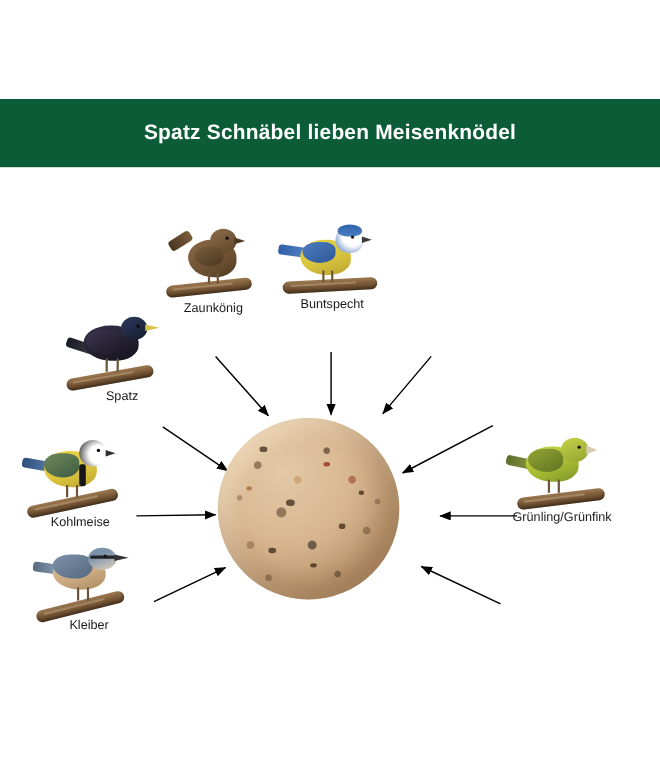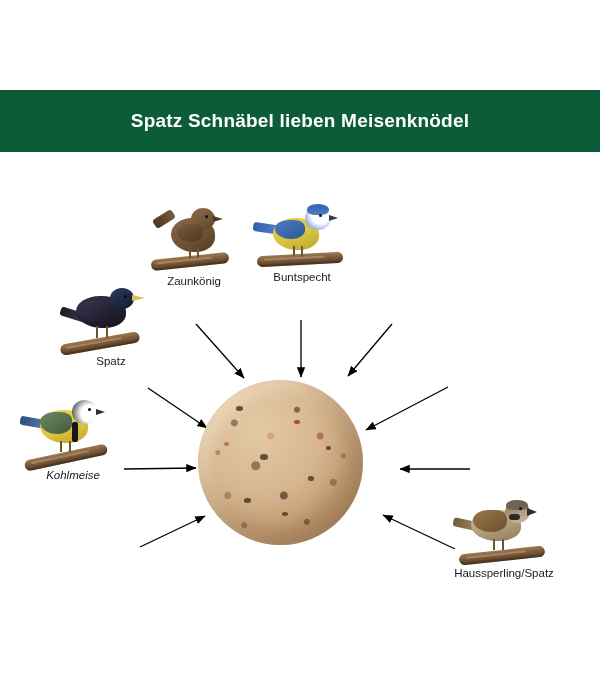--- a/index.html
+++ b/index.html
@@ -267,49 +267,62 @@
         <div class="head" style="left:58px;top:8px;width:24px;height:21px;background:linear-gradient(150deg,#2d3a60,#141a2c);"></div>
         <div class="eye" style="left:72px;top:15px;background:#0a0a0a;"></div>
         <div class="beak" style="left:80px;top:15px;border-top:3px solid transparent;border-bottom:3px solid transparent;border-left:13px solid #d8c34a;"></div>
         <div class="leg" style="left:44px;top:46px;height:12px;"></div>
         <div class="leg" style="left:54px;top:46px;height:12px;"></div>
       </div>
       <div class="bird-label">Spatz</div>
     </div>
 
 
-    <div class="bird-node" style="left:14px;top:242px;font-style:italic;">
+    <div class="bird-node" style="left:14px;top:242px;">
       <div class="bird-art">
         <div class="branch" style="left:10px;top:58px;width:84px;transform:rotate(-12deg);"></div>
         <div class="tail" style="left:6px;top:24px;width:28px;height:9px;background:linear-gradient(90deg,#2d4d7a,#5b7fae);transform:rotate(10deg);"></div>
         <div class="body" style="left:26px;top:16px;width:48px;height:33px;background:linear-gradient(160deg,#f0d84e 0%,#ddc53e 55%,#bda72f 100%);"></div>
         <div class="wing" style="left:26px;top:18px;width:32px;height:22px;background:linear-gradient(150deg,#6f8a5c,#3f5b42);"></div>
         <div class="head" style="left:58px;top:6px;width:25px;height:24px;background:radial-gradient(circle at 70% 55%,#ffffff 0 38%,#17171a 100%);"></div>
         <div class="eye" style="left:74px;top:14px;background:#050505;"></div>
         <div class="beak" style="left:82px;top:15px;border-top:3px solid transparent;border-bottom:3px solid transparent;border-left:9px solid #2f2f2f;"></div>
         <div class="tail" style="left:58px;top:28px;width:6px;height:20px;background:#17171a;border-radius:2px;"></div>
         <div class="leg" style="left:46px;top:47px;height:11px;"></div>
         <div class="leg" style="left:55px;top:47px;height:11px;"></div>
       </div>
       <div class="bird-label">Kohlmeise</div>
     </div>
 
-
-
-    <div class="bird-node" style="left:445px;top:340px;">
-      <div class="bird-art">
-        <div class="branch" style="left:14px;top:58px;width:86px;transform:rotate(-6deg);"></div>
-        <div class="tail" style="left:8px;top:28px;width:28px;height:9px;background:linear-gradient(90deg,#6f5a3c,#a08a67);transform:rotate(12deg);"></div>
-        <div class="body" style="left:26px;top:18px;width:50px;height:31px;background:linear-gradient(160deg,#cdb89a 0%,#b49c7b 55%,#8e7858 100%);"></div>
-        <div class="wing" style="left:28px;top:18px;width:34px;height:22px;background:linear-gradient(150deg,#9a7748,#6b4f2e);"></div>
-        <div class="head" style="left:60px;top:9px;width:25px;height:22px;background:linear-gradient(160deg,#9a8367 25%,#cfc0ab 100%);"></div>
-        <div class="head" style="left:61px;top:8px;width:22px;height:10px;background:#6f6253;border-radius:50% 50% 35% 35%;"></div>
-        <div class="fatball-speck" style="left:64px;top:22px;width:11px;height:6px;background:#2a2a28;border-radius:3px;"></div>
-        <div class="eye" style="left:74px;top:15px;"></div>
-        <div class="beak" style="left:82px;top:16px;border-top:4px solid transparent;border-bottom:4px solid transparent;border-left:10px solid #2e2e2c;"></div>
-        <div class="leg" style="left:48px;top:47px;height:11px;"></div>
-        <div class="leg" style="left:57px;top:47px;height:11px;"></div>
-      </div>
-      <div class="bird-label">Haussperling/Spatz</div>
-    </div>
+    <div class="bird-node" style="left:452px;top:238px;">
+      <div class="bird-art">
+        <div class="branch" style="left:18px;top:58px;width:80px;transform:rotate(-7deg);"></div>
+        <div class="tail" style="left:8px;top:26px;width:28px;height:9px;background:linear-gradient(90deg,#5d6f2a,#8d9c45);transform:rotate(12deg);"></div>
+        <div class="body" style="left:26px;top:16px;width:48px;height:32px;background:linear-gradient(160deg,#cfd84a 0%,#a8bb33 55%,#7d9429 100%);"></div>
+        <div class="wing" style="left:28px;top:18px;width:32px;height:21px;background:linear-gradient(150deg,#93a533,#5f7422);"></div>
+        <div class="head" style="left:58px;top:8px;width:25px;height:22px;background:linear-gradient(160deg,#c6d24a,#93a531);"></div>
+        <div class="eye" style="left:73px;top:15px;"></div>
+        <div class="beak" style="left:81px;top:15px;border-top:4px solid transparent;border-bottom:4px solid transparent;border-left:10px solid #d9cdb0;"></div>
+        <div class="leg" style="left:46px;top:46px;height:12px;"></div>
+        <div class="leg" style="left:55px;top:46px;height:12px;"></div>
+      </div>
+      <div class="bird-label">Grünling/Grünfink</div>
+    </div>
+
+    <div class="bird-node" style="left:22px;top:336px;">
+      <div class="bird-art">
+        <div class="branch" style="left:10px;top:58px;width:82px;transform:rotate(-14deg);"></div>
+        <div class="tail" style="left:8px;top:24px;width:26px;height:9px;background:linear-gradient(90deg,#56697f,#8ea2b6);transform:rotate(8deg);"></div>
+        <div class="body" style="left:26px;top:18px;width:48px;height:30px;background:linear-gradient(160deg,#dcc2a2 0%,#c9a87f 60%,#a98962 100%);"></div>
+        <div class="wing" style="left:26px;top:16px;width:36px;height:22px;background:linear-gradient(150deg,#7e93ab,#53677e);"></div>
+        <div class="head" style="left:58px;top:10px;width:26px;height:20px;background:linear-gradient(160deg,#7c92aa 35%,#e3d2bd 100%);"></div>
+        <div class="tail" style="left:60px;top:17px;width:24px;height:3px;background:#23242a;border-radius:2px;"></div>
+        <div class="eye" style="left:72px;top:16px;"></div>
+        <div class="beak" style="left:82px;top:16px;border-top:3px solid transparent;border-bottom:3px solid transparent;border-left:13px solid #343434;"></div>
+        <div class="leg" style="left:48px;top:46px;height:12px;"></div>
+        <div class="leg" style="left:57px;top:46px;height:12px;"></div>
+      </div>
+      <div class="bird-label">Kleiber</div>
+    </div>
+
 
   </div>
 </div>
 
 </body></html>

